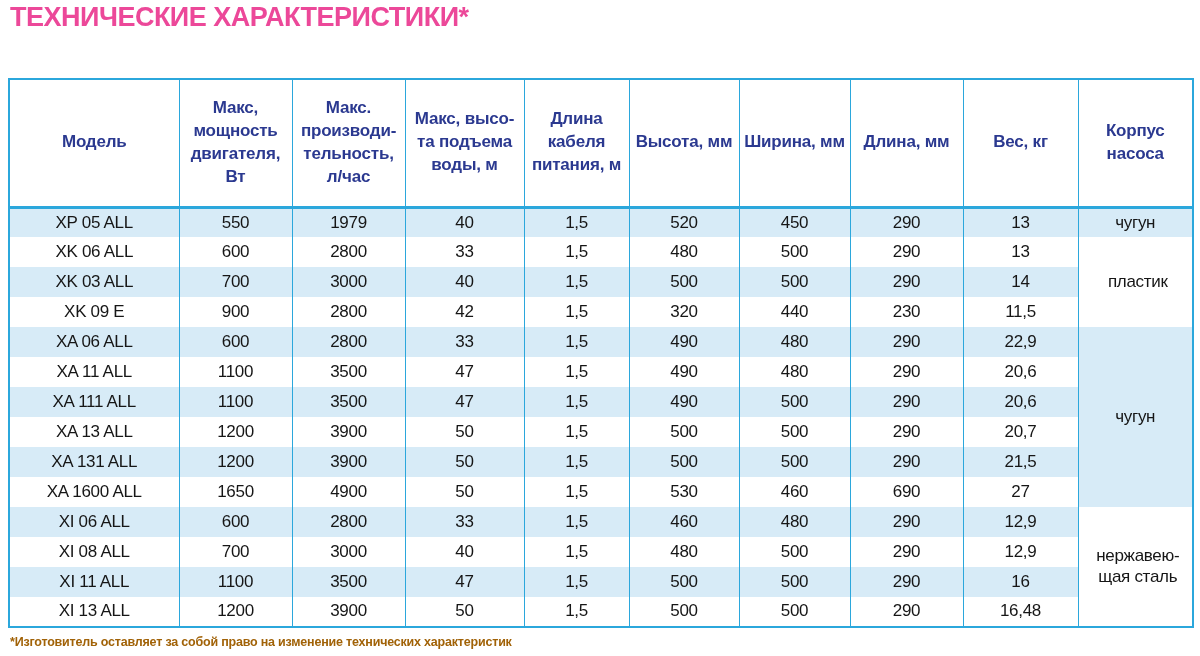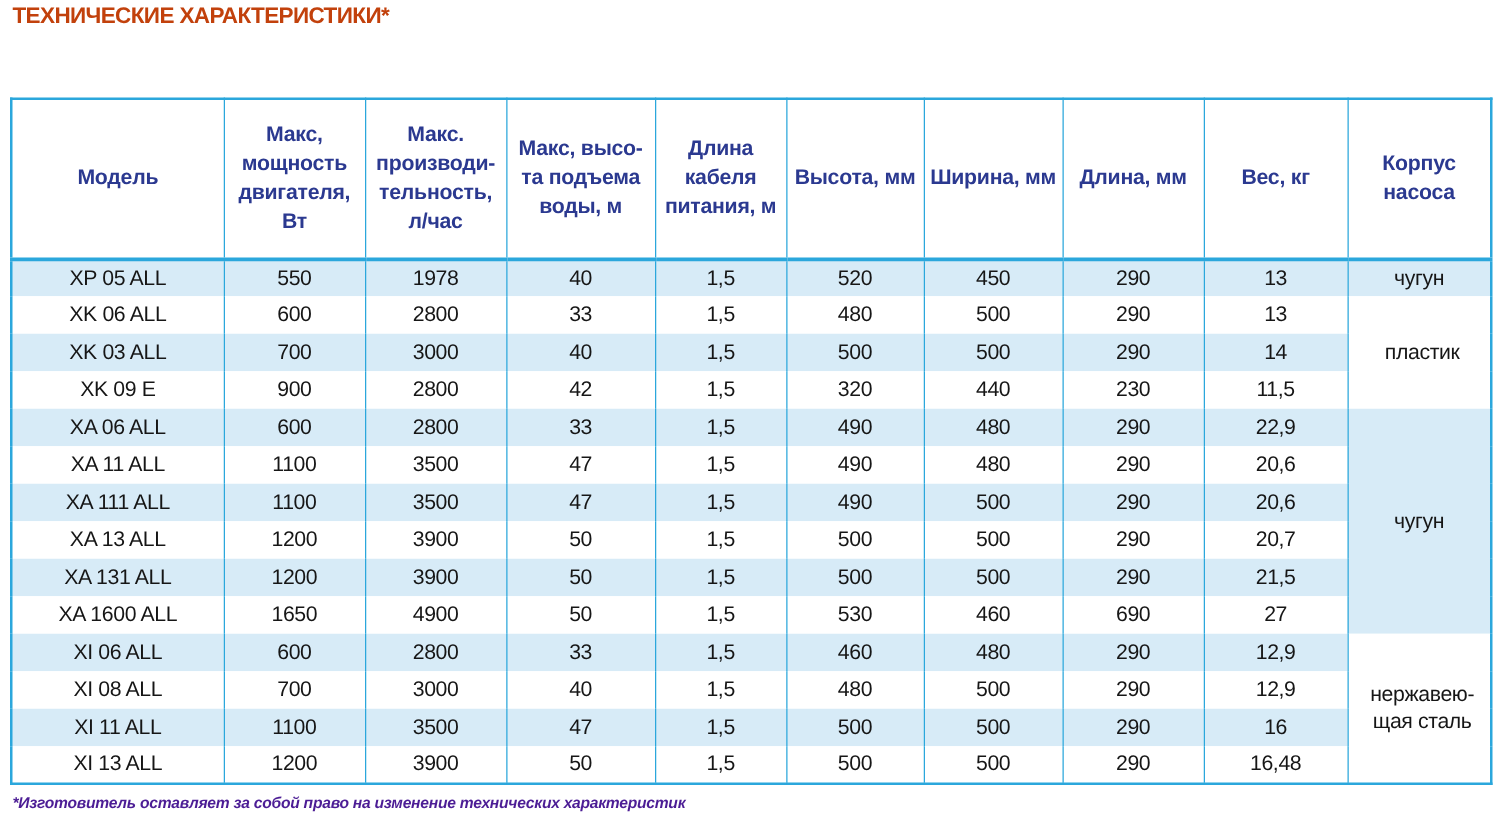--- a/index.html
+++ b/index.html
@@ -2,21 +2,21 @@
 <html><head>
 <meta charset="utf-8">
 <style>
   * { margin: 0; padding: 0; box-sizing: border-box; }
   html, body { width: 1200px; height: 656px; background: #ffffff; overflow: hidden; }
   body { font-family: "Liberation Sans", sans-serif; }
   .page { position: relative; width: 1200px; height: 656px; background: #ffffff; }
 
   .page-title {
     position: absolute; left: 10px; top: 2px;
-    font-size: 18px; font-weight: bold; color: #c2410c;
+    font-size: 27px; font-weight: bold; color: #ec4899;
     letter-spacing: -0.5px; white-space: nowrap;
   }
 
   .spec-table {
     position: absolute; left: 8px; top: 78px;
     width: 1184px; table-layout: fixed;
     border-collapse: collapse;
     border: 2px solid #2BA7DC;
   }
   .spec-table th {
@@ -39,22 +39,22 @@
     white-space: pre-line; line-height: 1.2;
     letter-spacing: -0.3px;
   }
   tbody tr.band td { background: #D7EBF7; }
   tbody tr.plain td { background: #ffffff; }
   td.group-white { background: #ffffff !important; padding-left: 7px; }
   td.group-band  { background: #D7EBF7 !important; margin-top: 6px; }
 
   .footnote {
     position: absolute; left: 10px; top: 635px;
-    font-size: 12.5px; font-style: italic; font-weight: 600;
-    color: #4c1d95; letter-spacing: -0.2px; white-space: nowrap;
+    font-size: 12.5px; font-weight: 600;
+    color: #a16207; letter-spacing: -0.2px; white-space: nowrap;
   }
 </style>
 </head>
 <body>
 
 <div class="page">
 
   <div class="page-title">ТЕХНИЧЕСКИЕ ХАРАКТЕРИСТИКИ*</div>
 
   <table class="spec-table">
@@ -92,21 +92,21 @@
           <th>Длина, мм</th>
           <th>Вес, кг</th>
           <th>Корпус
 насоса</th>
         </tr>
     </thead>
     <tbody>
         <tr class="band">
           <td>XP 05 ALL</td>
           <td>550</td>
-          <td>1978</td>
+          <td>1979</td>
           <td>40</td>
           <td>1,5</td>
           <td>520</td>
           <td>450</td>
           <td>290</td>
           <td>13</td>
           <td rowspan="1" class="group-band">чугун</td>
         </tr>
         <tr class="plain">
           <td>XK 06 ALL</td>

